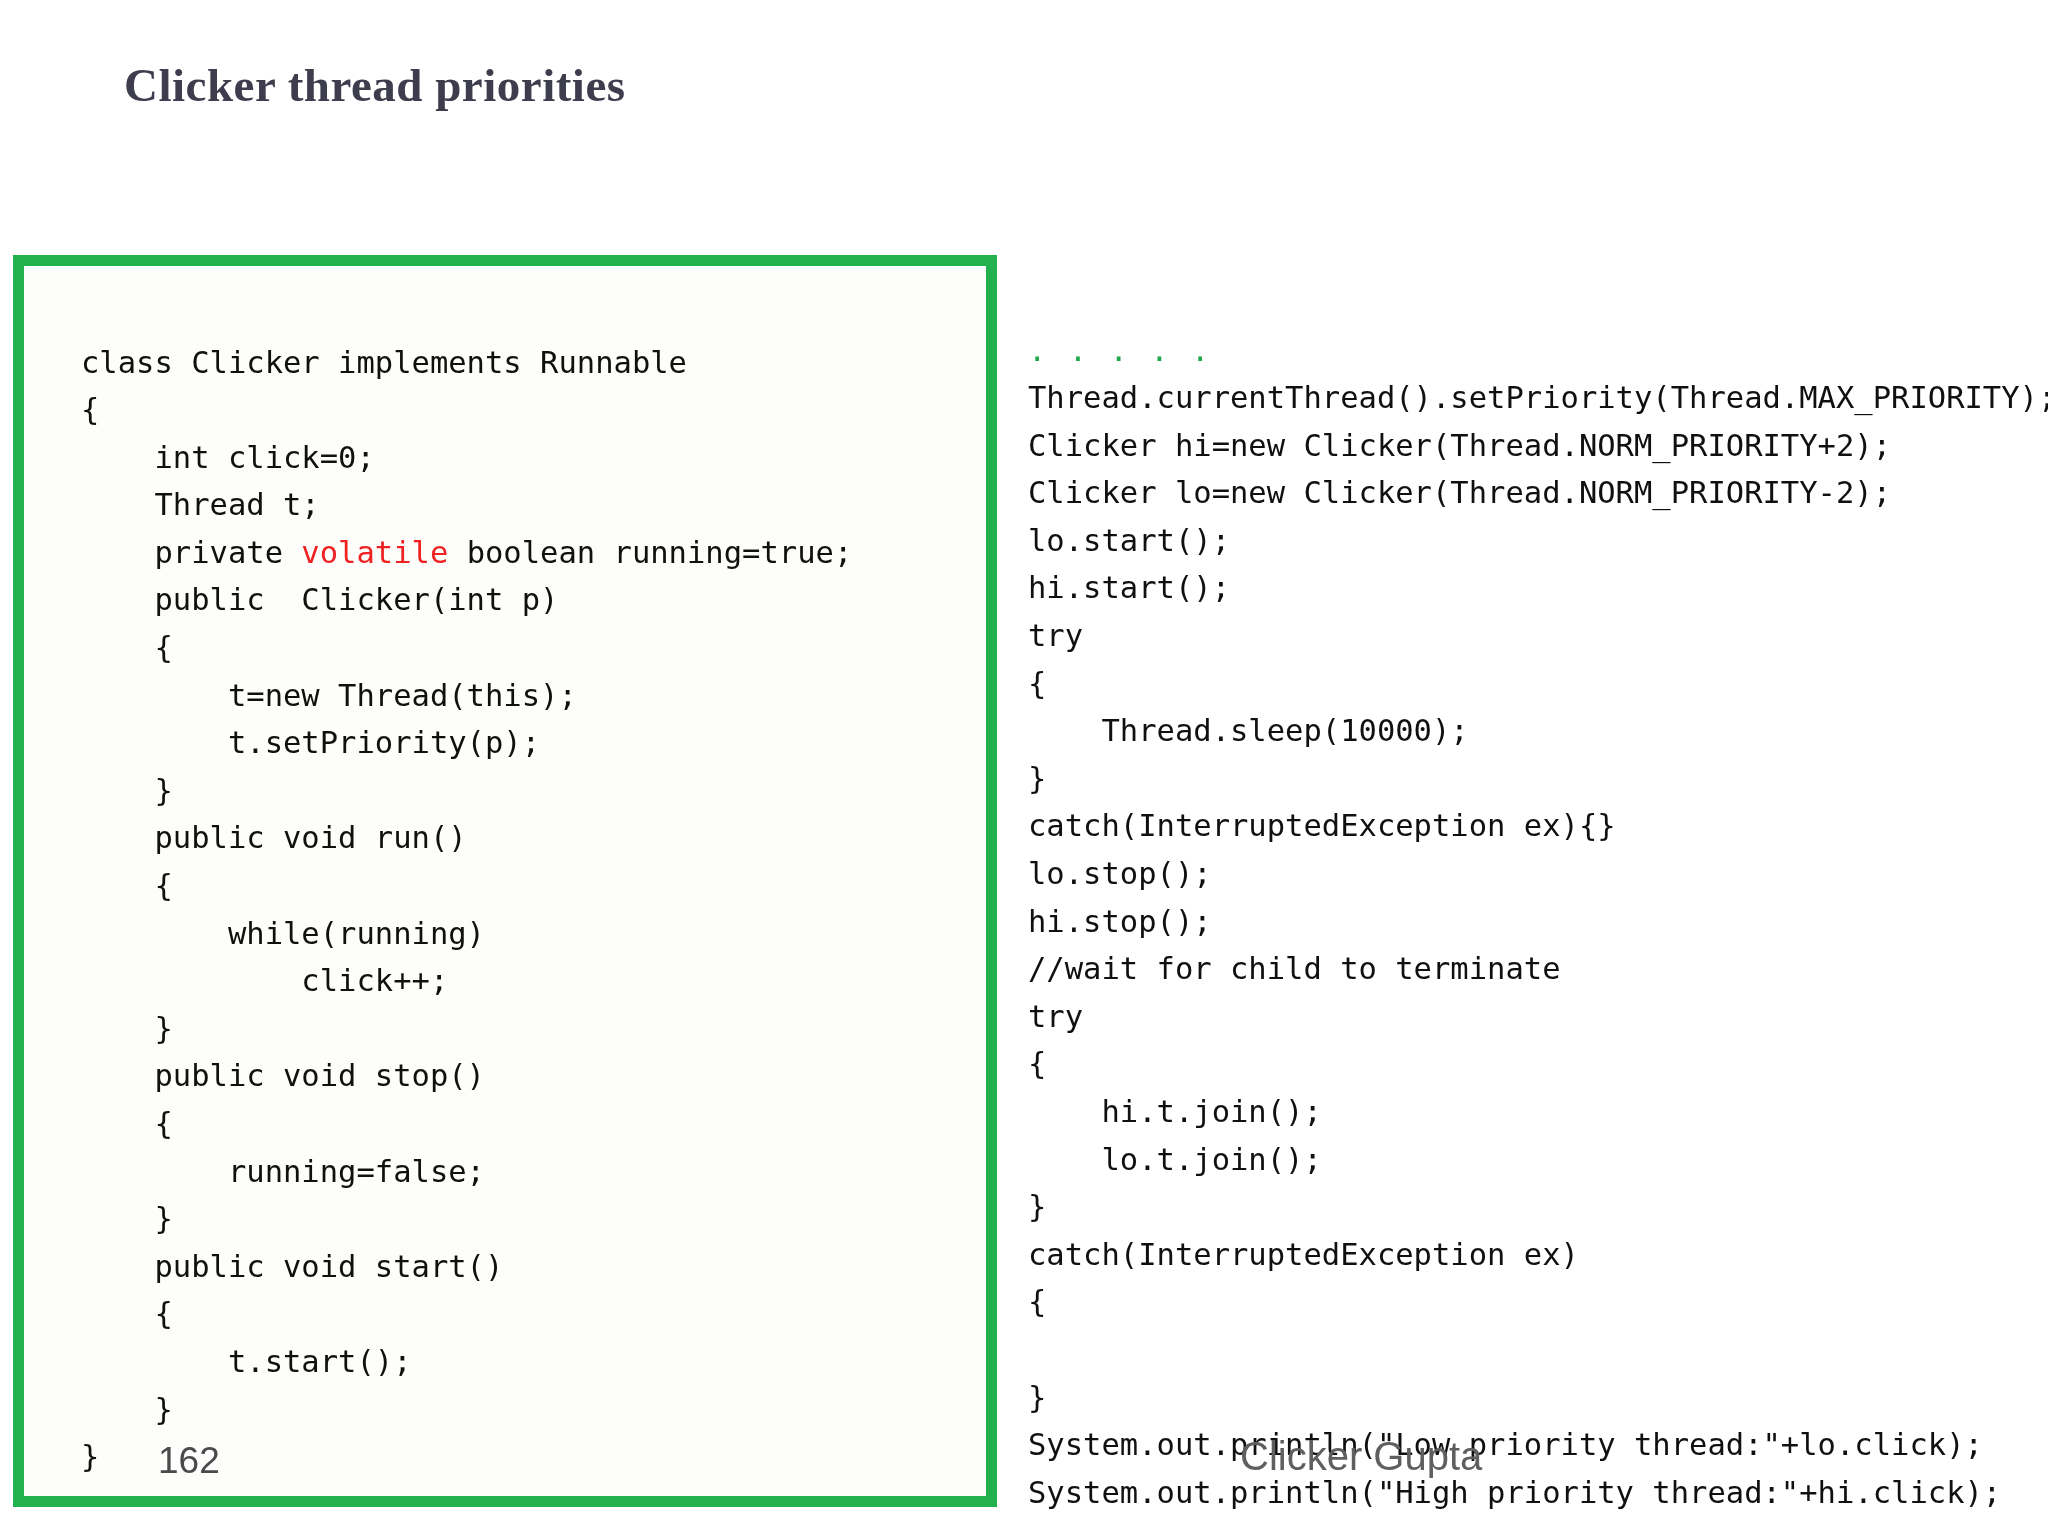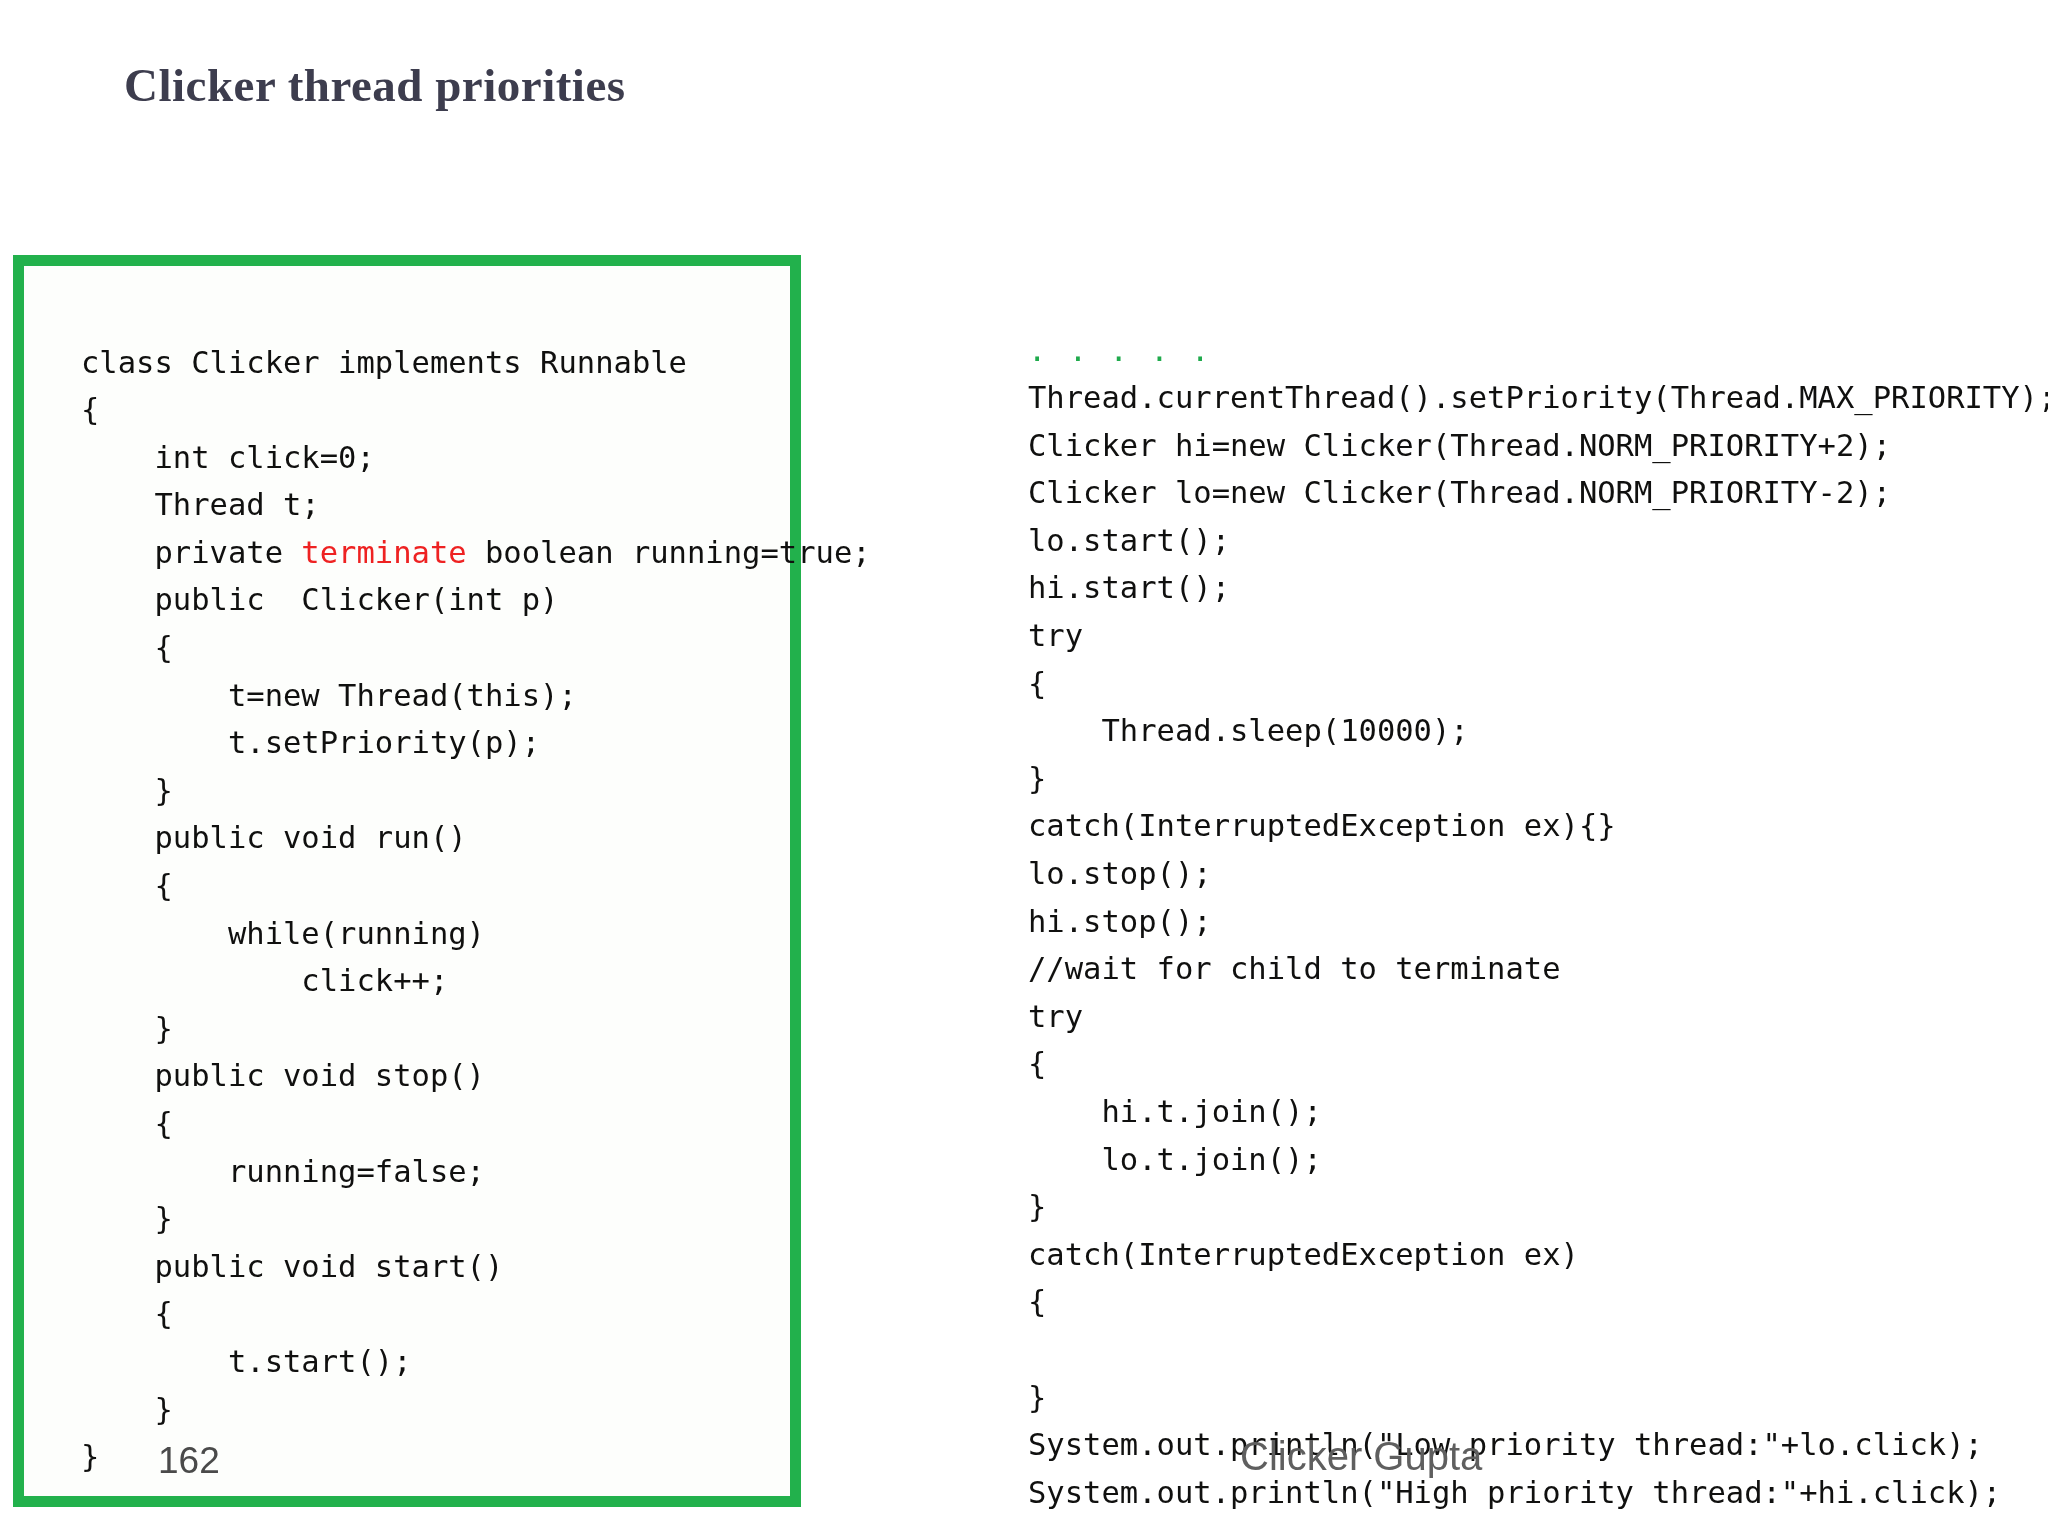--- a/index.html
+++ b/index.html
@@ -26,21 +26,21 @@
     letter-spacing: 0.5px;
     color: #3d3d4e;
     white-space: nowrap;
   }
 
   
   #left-code-panel {
     position: absolute;
     left: 13px;
     top: 255px;
-    width: 788px;
+    width: 984px;
     height: 1252px;
     box-sizing: border-box;
     border: 11px solid #22b14c;
     background: #fdfefc;
   }
   #left-code-lines {
     position: absolute;
     left: 57px;
     top: 42px;
     font-family: "DejaVu Sans Mono", "Liberation Mono", monospace;
@@ -90,21 +90,21 @@
 </head>
 <body>
 
 <div id="slide-title">Clicker thread priorities</div>
 
 <div id="left-code-panel">
   <pre id="left-code-lines"><span>class Clicker implements Runnable
 {
     int click=0;
     Thread t;
-    private </span><span class="kw-volatile">terminate</span><span> boolean running=true;
+    private </span><span class="kw-volatile">volatile</span><span> boolean running=true;
     public  Clicker(int p)
     {
         t=new Thread(this);
         t.setPriority(p);
     }
     public void run()
     {
         while(running)
             click++;
     }

